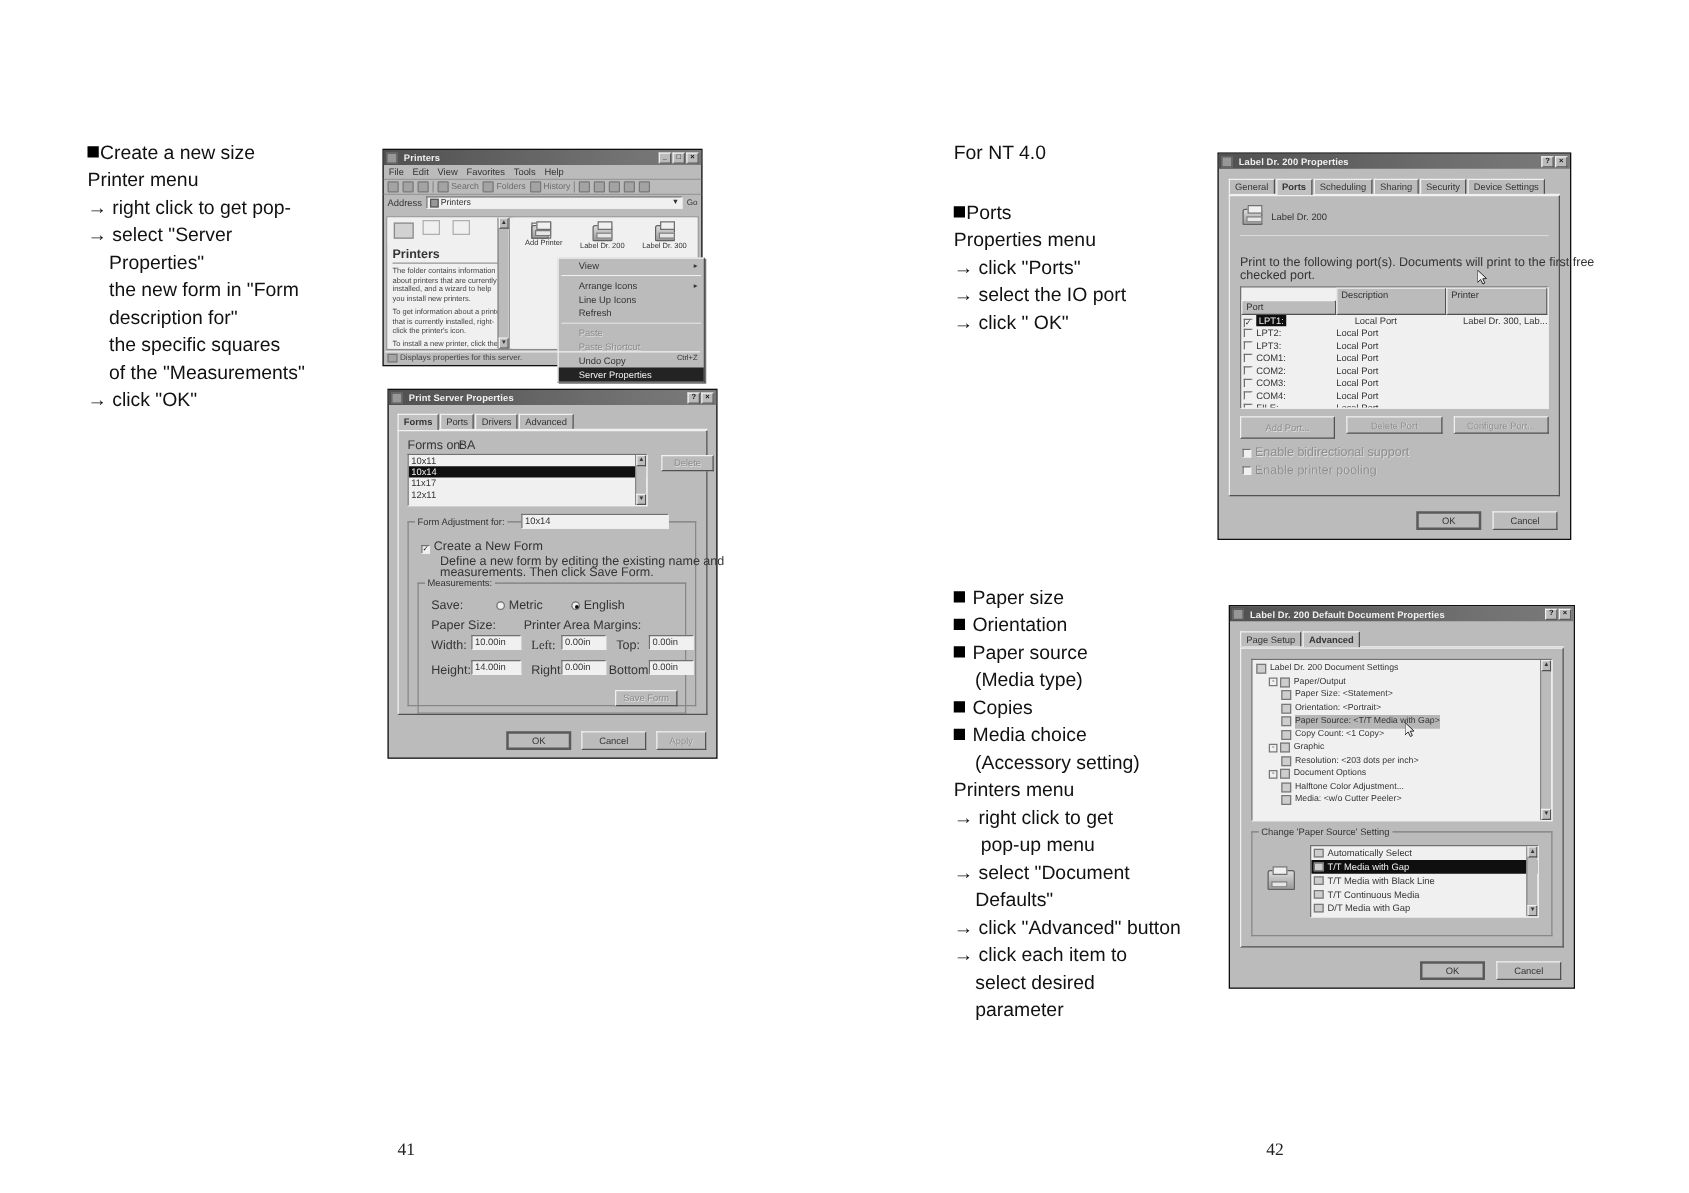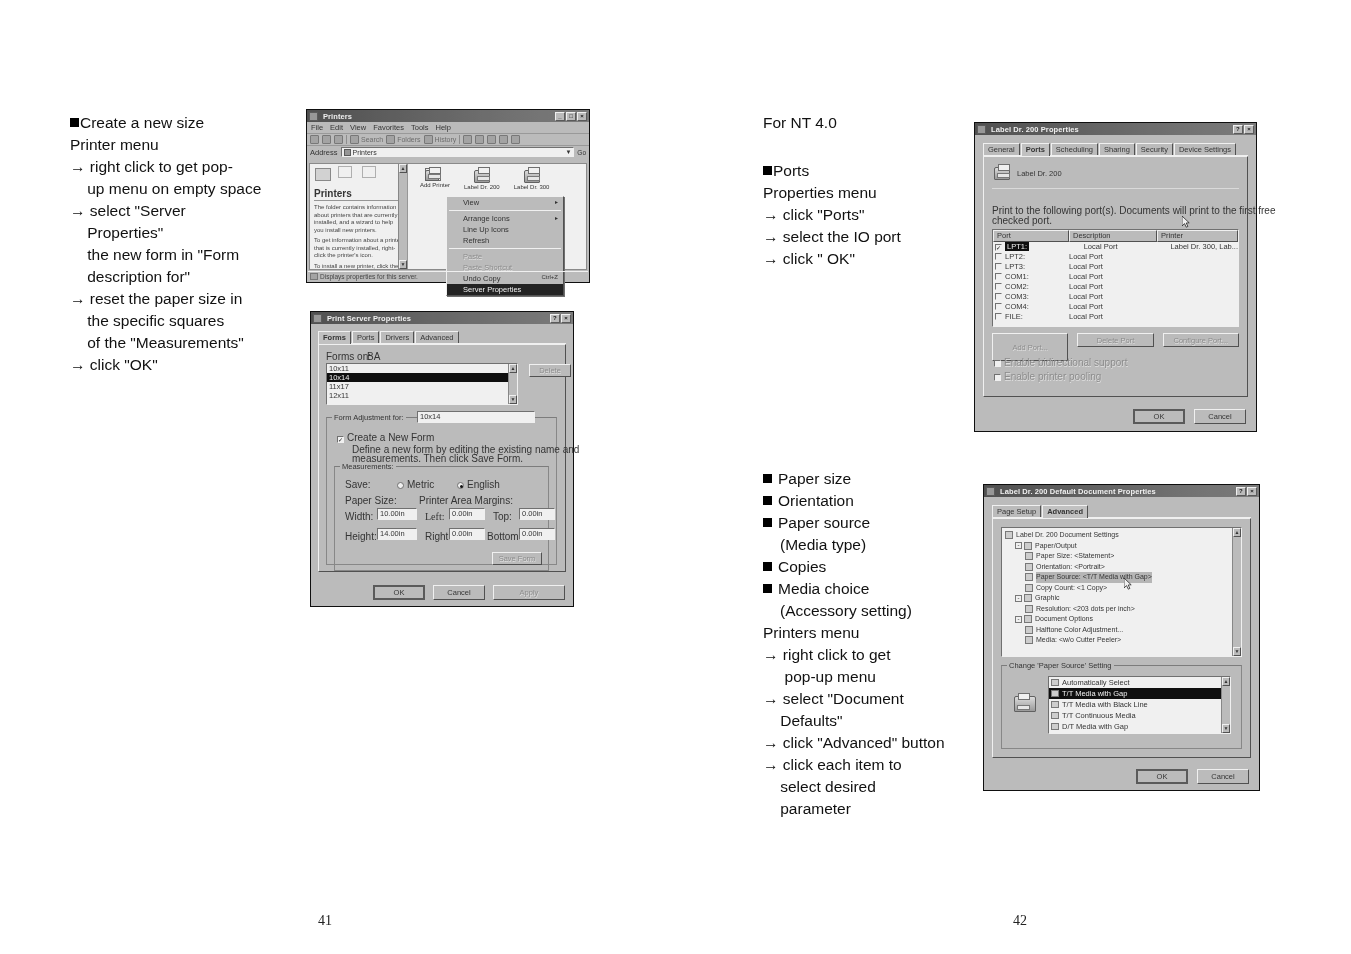--- a/index.html
+++ b/index.html
@@ -121,26 +121,24 @@
 </style>
 </head>
 <body>
 
 <div class="page">
 
   <div class="instr" id="left-instr" style="left:70px;top:112px;width:240px;">
     <div class="ln"><span class="sq"></span><span>Create a new size</span></div>
   <div class="ln">Printer menu</div>
       <div class="ln">→ right click to get pop-</div>
-      <div class="ln">    up menu on empty space</div>
       <div class="ln">→ select "Server</div>
       <div class="ln">    Properties"</div>
       <div class="ln">    the new form in "Form</div>
       <div class="ln">    description for"</div>
-      <div class="ln">→ reset the paper size in</div>
       <div class="ln">    the specific squares</div>
       <div class="ln">    of the "Measurements"</div>
       <div class="ln">→ click "OK"</div>
     </div>
 
   <div class="pagenum" style="left:318px;top:913px;">41</div>
 
   <div class="instr" style="left:763px;top:112px;width:230px;">
     <div class="ln">For NT 4.0</div>
   </div>
@@ -167,21 +165,21 @@
       <div class="ln">→ select "Document</div>
       <div class="ln">    Defaults"</div>
       <div class="ln">→ click "Advanced" button</div>
       <div class="ln">→ click each item to</div>
       <div class="ln">    select desired</div>
       <div class="ln">    parameter</div>
     </div>
 
   <div class="pagenum" style="left:1013px;top:913px;">42</div>
 
-  <div class="shot" style="left:306px;top:109px;width:284px;height:174px;">
+  <div class="shot" style="left:306px;top:119px;width:256px;height:174px;">
     <div class="tbar">
       <span class="ico"></span>
       <span class="ttl">Printers</span>
       <span class="tbtns">
         <span class="tbtn">_</span>
         <span class="tbtn">□</span>
         <span class="tbtn">×</span>
       </span>
     </div>
     <div class="menurow" id="pw-menu">
@@ -397,21 +395,21 @@
 
             <div class="btn dis" style="position:absolute;right:6px;bottom:5px;width:50px;height:13px;">Save Form</div>
           </div>
         </div>
       </div>
     </div>
 
     <div style="position:absolute;left:8px;right:8px;bottom:6px;height:15px;display:flex;justify-content:flex-end;gap:8px;">
       <div class="btn def" style="width:52px;">OK</div>
       <div class="btn" style="width:52px;">Cancel</div>
-      <div class="btn dis" style="width:72px;">Apply</div>
+      <div class="btn dis" style="width:40px;">Apply</div>
     </div>
   </div>
 
   <div class="shot" style="left:974px;top:122px;width:283px;height:310px;">
     <div class="tbar">
       <span class="ico"></span>
       <span class="ttl">Label Dr. 200 Properties</span>
       <span class="tbtns">
         <span class="tbtn">?</span>
         <span class="tbtn">×</span>
@@ -432,21 +430,21 @@
           <div class="printerico"></div>
           <div style="font-size:7.5px;">Label Dr. 200</div>
         </div>
         <div style="height:1px;background:#9a9a9a;border-bottom:1px solid #e6e6e6;margin:8px 8px 0;"></div>
 
         <div class="lbl" style="left:8px;top:48px;">Print to the following port(s).  Documents will print to the first free</div>
         <div class="lbl" style="left:8px;top:58px;">checked port.</div>
 
         <div class="sunk" style="position:absolute;left:8px;top:72px;right:8px;height:98px;overflow:hidden;">
           <div class="hdrrow">
-            <div class="hcell" style="width:76px;">Port</div>
+            <div class="hcell" style="width:76px;margin-top:10px;">Port</div>
             <div class="hcell" style="width:88px;">Description</div>
             <div class="hcell" style="flex:1;">Printer</div>
           </div>
           <div id="ports-rows">
               <div class="prow">
                 <div style="width: 92px; padding-left: 2px; white-space: nowrap;"><span class="chk on"></span><span style="background: rgb(0, 0, 0); color: rgb(255, 255, 255); padding: 0px 2px;">LPT1:</span></div>
                 <div style="width: 88px;">Local Port</div>
                 <div style="flex: 1 1 0%; white-space: nowrap;">Label Dr. 300, Lab...</div>
               </div>
               <div class="prow">
@@ -481,21 +479,21 @@
               </div>
               <div class="prow">
                 <div style="width: 76px; padding-left: 2px; white-space: nowrap;"><span class="chk"></span><span>FILE:</span></div>
                 <div style="width: 88px;">Local Port</div>
                 <div style="flex: 1 1 0%; white-space: nowrap;"></div>
               </div>
             </div>
         </div>
 
         <div style="position:absolute;left:8px;right:8px;top:176px;display:flex;gap:9px;">
-          <div class="btn dis" style="flex:1;height:28px;">Add Port...</div>
+          <div class="btn dis" style="flex:1;height:18px;">Add Port...</div>
           <div class="btn dis" style="flex:1;height:14px;">Delete Port</div>
           <div class="btn dis" style="flex:1;height:14px;">Configure Port...</div>
         </div>
 
         <div class="lbl" style="left:10px;top:200px;color:#8e8e8e;text-shadow:.5px .5px 0 #eee;"><span class="chk"></span><span>Enable bidirectional support</span></div>
         <div class="lbl" style="left:10px;top:214px;color:#8e8e8e;text-shadow:.5px .5px 0 #eee;"><span class="chk"></span><span>Enable printer pooling</span></div>
       </div>
     </div>
 
     <div style="position:absolute;right:10px;bottom:7px;height:15px;display:flex;gap:9px;">

